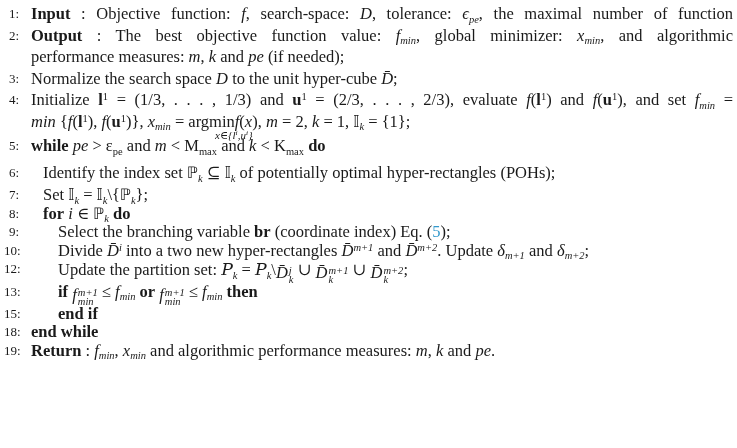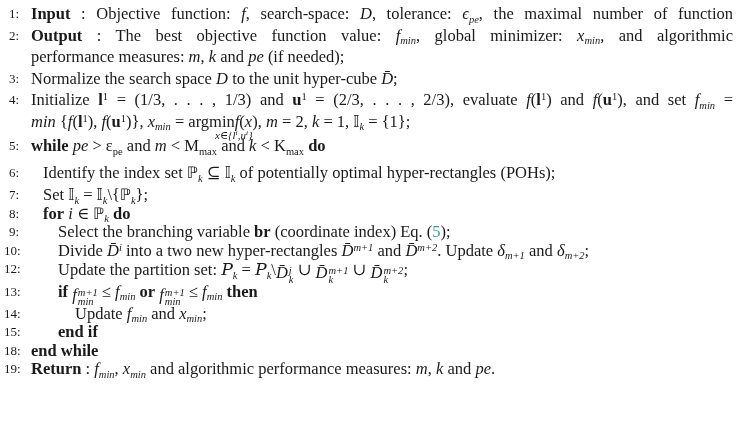--- a/index.html
+++ b/index.html
@@ -129,24 +129,20 @@
             </span>
           </span><span class=""> ≤ </span><span class="i">f</span><span class="isub">min</span><span class=""> </span><span class="b">or</span><span class=""> </span><span class="stack">
             <span class="i">f</span>
             <span class="scripts">
               <span>m+1</span>
               <span>min</span>
             </span>
           </span><span class=""> ≤ </span><span class="i">f</span><span class="isub">min</span><span class=""> </span><span class="b">then</span></span>
       </div>
       <div class="line">
-        <span class="num">14:</span>
-        <span class="content ind3"><span class="">Update </span><span class="i">f</span><span class="isub">min</span><span class=""> and </span><span class="i">x</span><span class="isub">min</span><span class="">;</span></span>
-      </div>
-      <div class="line">
         <span class="num">15:</span>
         <span class="content ind2"><span class="b">end if</span></span>
       </div>
       <div class="line">
         <span class="num">18:</span>
         <span class="content ind0"><span class="b">end while</span></span>
       </div>
       <div class="line">
         <span class="num">19:</span>
         <span class="content ind0"><span class="b">Return</span><span class=""> : </span><span class="i">f</span><span class="isub">min</span><span class="">, </span><span class="i">x</span><span class="isub">min</span><span class=""> and algorithmic performance measures: </span><span class="i">m</span><span class="">, </span><span class="i">k</span><span class=""> and </span><span class="i">pe</span><span class="">.</span></span>

